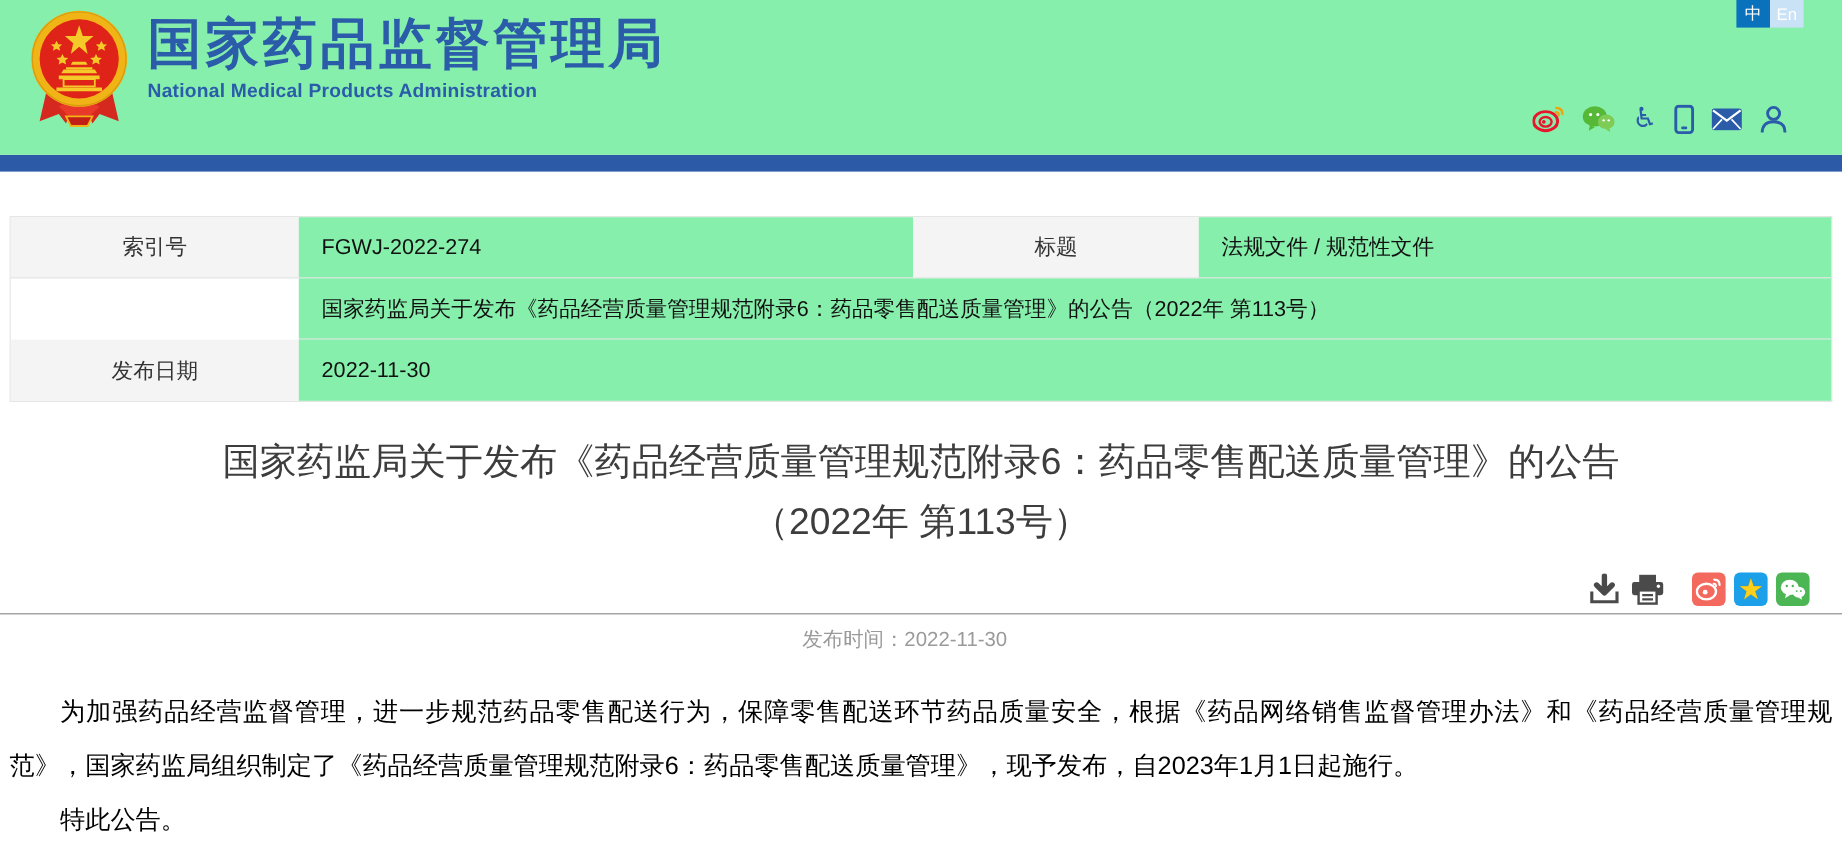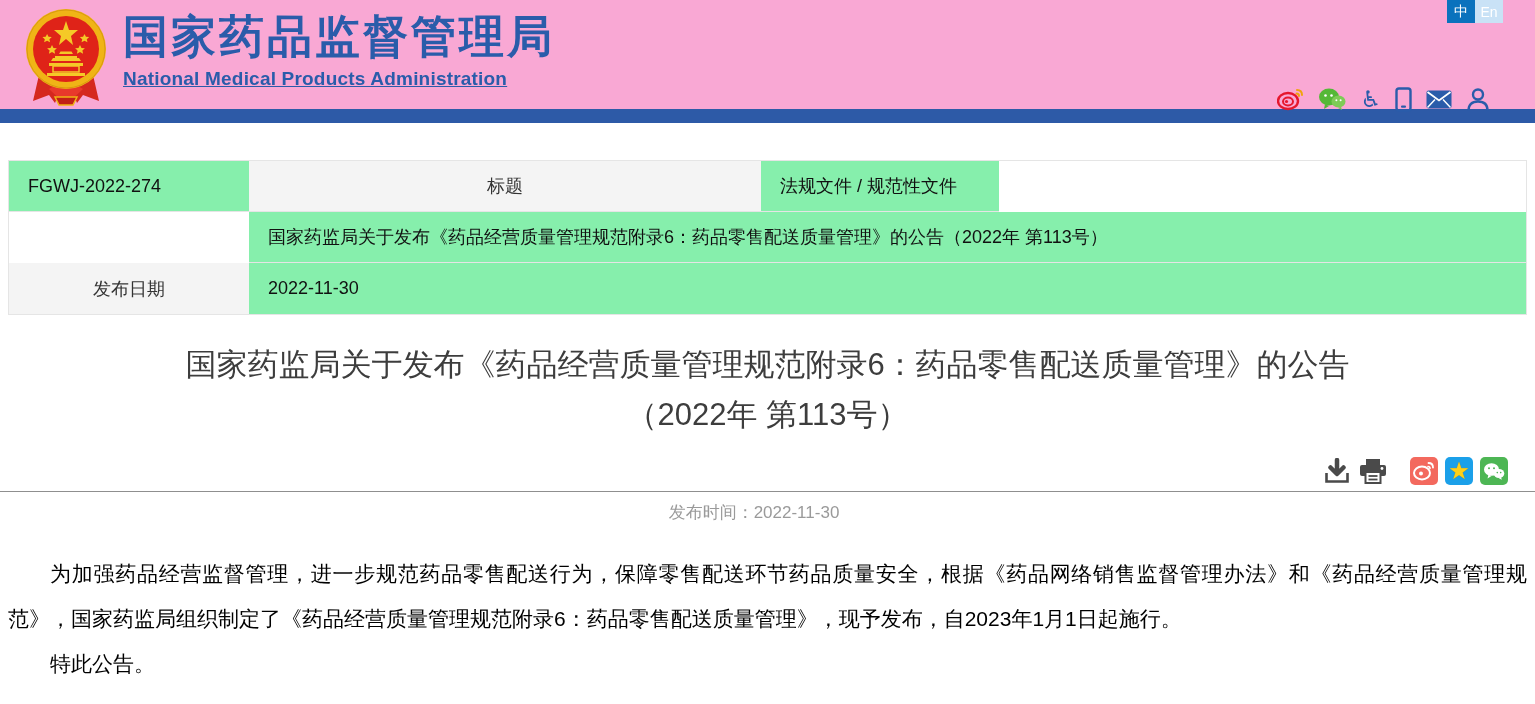--- a/index.html
+++ b/index.html
@@ -4,30 +4,30 @@
 <style>
   * { box-sizing: border-box; margin: 0; padding: 0; }
   html, body { width: 1535px; height: 704px; overflow: hidden; }
   body {
     font-family: "Liberation Sans", "DejaVu Sans", sans-serif;
     background: #ffffff;
     color: #000;
   }
 
   
-  .header { position: relative; width: 100%; height: 109px; background: #f9a8d4; }
+  .header { position: relative; width: 100%; height: 129px; background: #86efac; }
   .logo { position: absolute; left: 25px; top: 5px; width: 82px; height: 104px; }
   .brand { position: absolute; left: 123px; top: 12px; }
   .brand-cn {
     font-size: 45px; font-weight: 700; color: #2a5caa; letter-spacing: 3px;
     line-height: 50px; white-space: nowrap;
   }
   .brand-en {
-    font-size: 19px; font-weight: 700; color: #2a5caa; margin-top: 6px;
-    letter-spacing: 0.2px; white-space: nowrap; text-decoration: underline;
+    font-size: 16px; font-weight: 700; color: #2a5caa; margin-top: 6px;
+    letter-spacing: 0.2px; white-space: nowrap;
   }
   .lang-switch { position: absolute; top: 0; right: 32px; display: flex; }
   .lang-btn {
     width: 28px; height: 23px; font-size: 14px; color: #fff; border: none;
     display: flex; align-items: center; justify-content: center; cursor: pointer;
   }
   .lang-cn { background: #0a72bd; }
   .lang-en { background: #c9e2f6; }
   .search-box {
     position: absolute; top: 38px; right: 27px; width: 384px; height: 37px;
@@ -185,20 +185,21 @@
         <circle cx="12" cy="7.5" r="5" fill="none" stroke="#2a5caa" stroke-width="2.4"></circle>
         <path d="M2.5 23.5 q0 -9 9.5 -9 q9.5 0 9.5 9" fill="none" stroke="#2a5caa" stroke-width="2.4"></path>
       </svg>
     </span>
   </div>
 </div>
 
 <div class="blue-bar"></div>
 
 <div class="meta-table">
+  <div class="mt-cell mt-label">索引号</div>
   <div class="mt-cell mt-value">FGWJ-2022-274</div>
   <div class="mt-cell mt-label">标题</div>
 
   <div class="mt-cell mt-value">法规文件 / 规范性文件</div>
   <div class="mt-cell mt-value mt-span3">国家药监局关于发布《药品经营质量管理规范附录6：药品零售配送质量管理》的公告（2022年 第113号）</div>
 
   <div class="mt-cell mt-label last">发布日期</div>
   <div class="mt-cell mt-value mt-span3 last">2022-11-30</div>
 </div>
 

